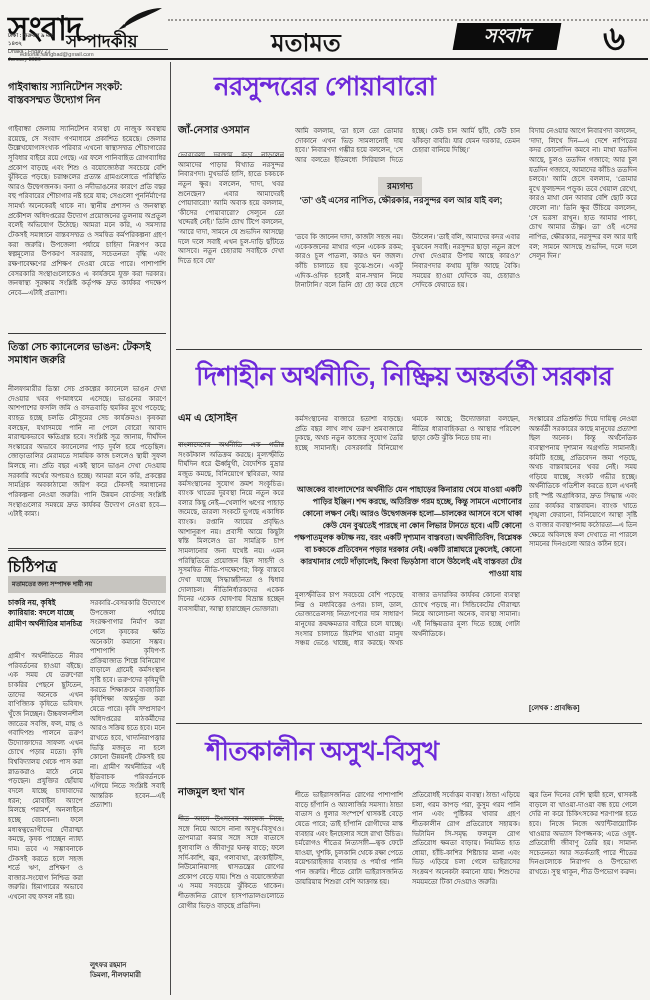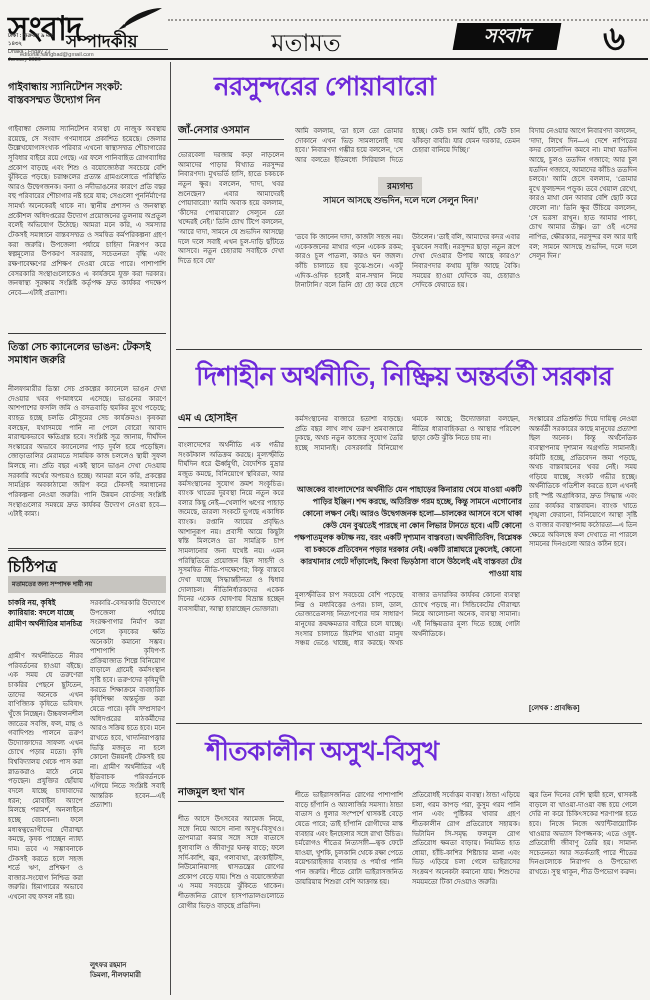--- a/index.html
+++ b/index.html
@@ -19,35 +19,35 @@
   
   .masthead{left:8px;top:4px;font-size:31px;font-weight:900;letter-spacing:-1px;color:#0d0d0d;transform:scaleY(1.08);}
   .quill{left:112px;top:6px;}
   .dotline{left:168px;right:2px;top:19px;border-top:2px dotted #9a9894;}
   .datelines{left:8px;top:31px;width:58px;}
   .date-bn{font-size:5.4px;font-weight:700;color:#333;line-height:1.5;}
   .date-en{font-size:5.4px;color:#555;line-height:1.5;}
   .edition{left:66px;top:28px;font-size:17px;font-weight:800;color:#111;}
   .head-underrule{left:8px;top:49px;width:160px;}
   .email{left:20px;top:51px;width:150px;font-size:5.6px;color:#555;}
-  .section-title{left:0;top:24px;width:612px;text-align:center;font-size:24px;font-weight:400;color:#151515;}
+  .section-title{left:0;top:24px;width:612px;text-align:center;font-size:24px;font-weight:700;color:#151515;}
   .brandbox{left:455px;top:23px;width:104px;height:27px;background:#0c0c0c;transform:skewX(-10deg);display:flex;align-items:center;justify-content:center;}
   .brandbox span{transform:skewX(10deg);color:#f6f5f2;font-size:19px;font-weight:900;font-style:italic;letter-spacing:-0.5px;}
   .pagenum{left:592px;top:12px;width:44px;text-align:center;font-size:34px;font-weight:800;color:#101010;}
   .header-rule{left:8px;right:2px;top:58px;height:1.5px;background:#222;}
   
   .ed-title{font-size:10px;font-weight:800;line-height:1.32;color:#111;}
   .letters-head{font-size:16px;font-weight:800;color:#111;}
   .disclaimer{background:#c7c5c0;color:#222;font-size:6.2px;font-weight:700;padding:3px 4px;}
   .letter-title{font-size:7.4px;font-weight:800;line-height:1.4;color:#111;margin-bottom:22px;}
   .signature{font-size:6.8px;font-weight:700;line-height:1.45;color:#222;}
   .dbl-rule{border-top:3px double #444;height:0;}
   
   .art-title{font-size:26px;font-weight:800;color:#6d28d9;letter-spacing:-0.5px;}
-  .byline{font-size:10px;font-weight:800;color:#141414;border-bottom:1px solid #444;padding-bottom:0;}
+  .byline{font-size:10px;font-weight:800;color:#141414;border-bottom:1px solid #444;padding-bottom:17px;}
   .kicker{background:#d7d5d0;color:#1b1b1b;font-size:9px;font-weight:800;padding:2px 9px;}
   .pq1{font-size:8.6px;font-weight:600;text-align:center;color:#1d1d1d;line-height:1.5;}
   .pq2{font-size:7.7px;font-weight:700;text-align:right;color:#161616;line-height:1.55;overflow:hidden;}
   .credit{font-size:6.8px;font-weight:700;color:#1b1b1b;}
 </style>
 </head>
 <body>
 
 <div class="abs masthead">সংবাদ</div>
 <span class="abs quill">
@@ -95,21 +95,21 @@
   <div>লুৎফর রহমান</div>
   <div>ডিমলা, নীলফামারী</div>
 </div>
 
 <div class="abs art-title" style="left:214px;top:66px;width:420px;">নরসুন্দরের পোয়াবারো</div>
 <div class="abs byline" style="left:178px;top:122px;width:106px;">জাঁ-নেসার ওসমান</div>
 <div class="abs bodytext" style="left:178px;top:150px;width:106px;height:192px;">ভোরবেলা দরজায় কড়া নাড়লেন আমাদের পাড়ার বিখ্যাত নরসুন্দর নিবারণদা। মুখভর্তি হাসি, হাতে চকচকে নতুন ক্ষুর। বললেন, ‘দাদা, খবর শুনেছেন? এবার আমাদেরই পোয়াবারো!’ আমি অবাক হয়ে বললাম, ‘কীসের পোয়াবারো? সেলুনে তো খদ্দেরই নেই।’ তিনি চোখ টিপে বললেন, ‘আরে দাদা, সামনে যে শুভদিন আসছে! দলে দলে সবাই এখন চুল-দাড়ি ছাঁটতে আসবে। নতুন চেহারায় সবাইকে দেখা দিতে হবে যে!’</div>
 <div class="abs bodytext twocol" style="left:295px;top:126px;width:225px;height:62px;">আমি বললাম, ‘তা হলে তো তোমার দোকানে এখন ভিড় সামলানোই দায় হবে।’ নিবারণদা গম্ভীর হয়ে বললেন, ‘সে আর বলতে! ইতিমধ্যে সিরিয়াল দিতে হচ্ছে। কেউ চান আর্মি ছাঁট, কেউ চান ঝাঁকড়া বাবরি। যার যেমন দরকার, তেমন চেহারা বানিয়ে দিচ্ছি।’</div>
 <div class="abs kicker" style="left:378px;top:131px;margin-top:46px;">রম্যগদ্য</div>
 <div class="abs pq1" style="left:266px;top:194px;width:270px;">
-  <div>সামনে আসছে শুভদিন, দলে দলে সেলুন দিন।’</div>
+  <div>‘তা’ ওই এসের নাপিত, ক্ষৌরকার, নরসুন্দর বল আর যাই বল;</div>
 </div>
 <div class="abs bodytext twocol" style="left:295px;top:232px;width:225px;height:110px;">‘তবে কি জানেন দাদা, কাজটা সহজ নয়। একেকজনের মাথার গড়ন একেক রকম; কারও চুল পাতলা, কারও ঘন জঙ্গল। কাঁচি চালাতে হয় বুঝে-শুনে। একটু এদিক-ওদিক হলেই মান-সম্মান নিয়ে টানাটানি।’ বলে তিনি হো হো করে হেসে উঠলেন। ‘তাই বলি, আমাদের কদর এবার বুঝবেন সবাই। নরসুন্দর ছাড়া নতুন রূপে দেখা দেওয়ার উপায় আছে কারও?’ নিবারণদার কথায় যুক্তি আছে বৈকি। সময়ের হাওয়া যেদিকে বয়, চেহারাও সেদিকে ফেরাতে হয়।</div>
 <div class="abs bodytext" style="left:529px;top:126px;width:108px;height:216px;">বিদায় নেওয়ার আগে নিবারণদা বললেন, ‘দাদা, লিখে দিন—এ দেশে নাপিতের কদর কোনোদিন কমবে না। মাথা যতদিন আছে, চুলও ততদিন গজাবে; আর চুল যতদিন গজাবে, আমাদের কাঁচিও ততদিন চলবে।’ আমি হেসে বললাম, ‘তোমার মুখে ফুলচন্দন পড়ুক। তবে খেয়াল রেখো, কারও মাথা যেন আবার বেশি ছোট করে ফেলো না।’ তিনি ক্ষুর উঁচিয়ে বললেন, ‘সে ভরসা রাখুন। হাত আমার পাকা, চোখ আমার তীক্ষ্ণ। তা’ ওই এসের নাপিত, ক্ষৌরকার, নরসুন্দর বল আর যাই বল; সামনে আসছে শুভদিন, দলে দলে সেলুন দিন।’</div>
 
 <div class="abs rule" style="left:176px;top:349px;width:466px;"></div>
 
 <div class="abs art-title" style="left:196px;top:356px;width:440px;">দিশাহীন অর্থনীতি, নিষ্ক্রিয় অন্তর্বর্তী সরকার</div>
 <div class="abs byline" style="left:178px;top:410px;width:106px;">এম এ হোসাইন</div>
 <div class="abs bodytext" style="left:178px;top:440px;width:106px;height:278px;">বাংলাদেশের অর্থনীতি এক গভীর সংকটকাল অতিক্রম করছে। মূল্যস্ফীতি দীর্ঘদিন ধরে ঊর্ধ্বমুখী, বৈদেশিক মুদ্রার মজুত কমছে, বিনিয়োগে স্থবিরতা, আর কর্মসংস্থানের সুযোগ ক্রমশ সংকুচিত। ব্যাংক খাতের দুরবস্থা নিয়ে নতুন করে বলার কিছু নেই—খেলাপি ঋণের পাহাড় জমেছে, তারল্য সংকটে ভুগছে একাধিক ব্যাংক। রপ্তানি আয়ের প্রবৃদ্ধিও আশানুরূপ নয়। প্রবাসী আয়ে কিছুটা স্বস্তি মিললেও তা সামগ্রিক চাপ সামলানোর জন্য যথেষ্ট নয়। এমন পরিস্থিতিতে প্রয়োজন ছিল সাহসী ও সুসমন্বিত নীতি-পদক্ষেপের; কিন্তু বাস্তবে দেখা যাচ্ছে সিদ্ধান্তহীনতা ও দ্বিধার দোলাচল। নীতিনির্ধারকদের একেক দিনের একেক ঘোষণায় বিভ্রান্ত হচ্ছেন ব্যবসায়ীরা, আস্থা হারাচ্ছেন ভোক্তারা।</div>
 <div class="abs bodytext twocol" style="left:295px;top:414px;width:225px;height:64px;">কর্মসংস্থানের বাজারে হতাশা বাড়ছে। প্রতি বছর লাখ লাখ তরুণ শ্রমবাজারে ঢুকছে, অথচ নতুন কাজের সুযোগ তৈরি হচ্ছে সামান্যই। বেসরকারি বিনিয়োগ থমকে আছে; উদ্যোক্তারা বলছেন, নীতির ধারাবাহিকতা ও আস্থার পরিবেশ ছাড়া কেউ ঝুঁকি নিতে চায় না।</div>

